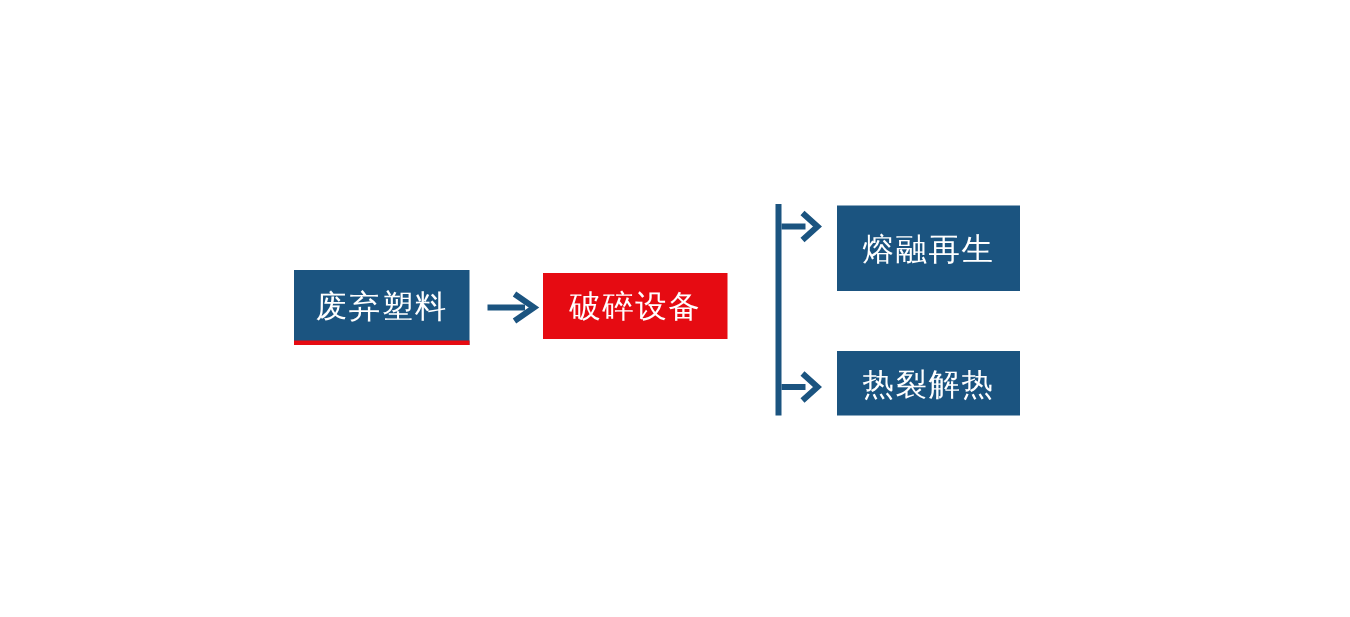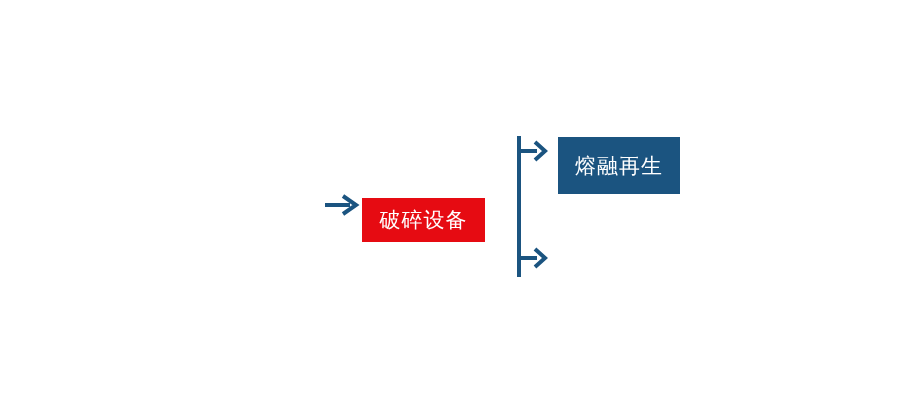--- a/index.html
+++ b/index.html
@@ -38,21 +38,21 @@
     align-items: center;
     justify-content: center;
     color: var(--label-text, #ffffff);
     font-size: 21px;
     font-weight: 400;
     letter-spacing: 1px;
     white-space: nowrap;
     user-select: none;
   }
   .node-blue { background: var(--node-blue, #1b5480); }
-  .node-red  { background: var(--node-red,  #e60b12); margin-top: 16px; }
+  .node-red  { background: var(--node-red,  #e60b12); }
   #node-source {
     left: 196px; top: 180px; width: 117px; height: 50px;
     border-bottom: 3px solid var(--source-underline-red, #e60b12);
   }
   #node-process {
     left: 362px; top: 182px; width: 123px; height: 44px;
   }
   #node-branch-top {
     left: 558px; top: 137px; width: 122px; height: 57px;
   }
@@ -78,23 +78,29 @@
       <line class="connector" x1="521" y1="151" x2="537" y2="151"></line>
       <polyline class="connector" points="535,142 545,151 535,160"></polyline>
     </g>
 
     <g>
       <line class="connector" x1="521" y1="258" x2="537" y2="258"></line>
       <polyline class="connector" points="535,249 545,258 535,267"></polyline>
     </g>
   </svg>
 
+  <div class="node node-blue" id="node-source">
+    <span>废弃塑料</span>
+  </div>
 
   <div class="node node-red" id="node-process">
     <span>破碎设备</span>
   </div>
 
   <div class="node node-blue" id="node-branch-top">
     <span>熔融再生</span>
   </div>
 
+  <div class="node node-blue" id="node-branch-bottom">
+    <span>热裂解热</span>
+  </div>
 
 </div>
 
 </body></html>

